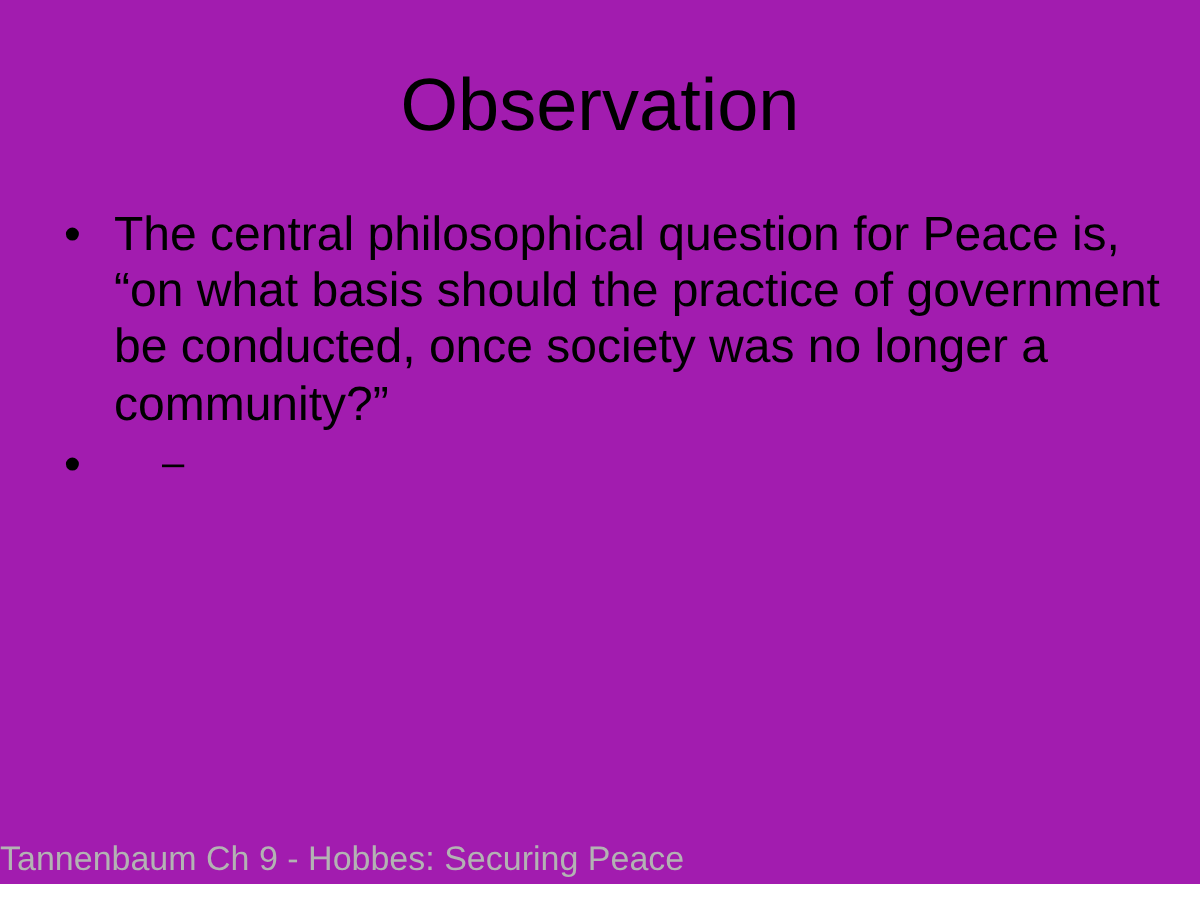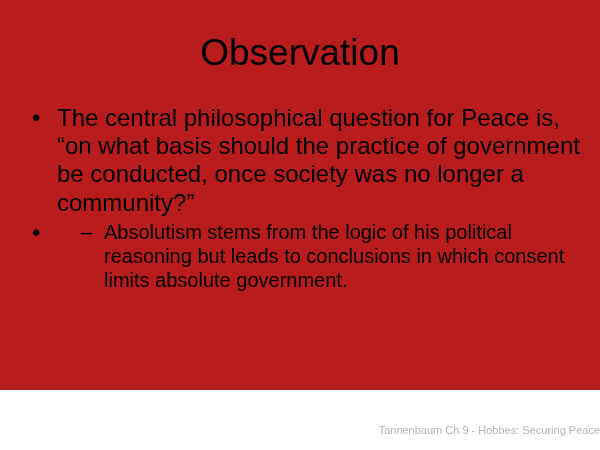--- a/index.html
+++ b/index.html
@@ -10,22 +10,22 @@
     width: 600px;
     height: 450px;
     background: #ffffff;
     font-family: "Liberation Sans", sans-serif;
     color: #000000;
     overflow: hidden;
   }
   .slide {
     position: relative;
     width: 600px;
-    height: 390px;
-    background: #b91c1c;
+    height: 442px;
+    background: #a21caf;
     box-sizing: border-box;
   }
   .slide-title {
     position: absolute;
     top: 30px;
     left: 0;
     width: 600px;
     text-align: center;
     font-size: 37px;
     font-weight: normal;
@@ -74,22 +74,22 @@
     top: 0;
     font-size: 20px;
     line-height: 24.2px;
     color: #000000;
   }
   .footer {
     position: absolute;
     left: 0;
     top: 423px;
     width: 600px;
-    text-align: right;
-    font-size: 11px;
+    text-align: left;
+    font-size: 17px;
     line-height: 14px;
     color: #b3b3b3;
     white-space: nowrap;
   }
   .page-number {
     position: absolute;
     top: 423px;
     right: 40px;
     font-size: 11px;
     line-height: 14px;
@@ -111,21 +111,20 @@
       <span class="marker">•</span>
       <span class="bullet-text">The central philosophical question for Peace is, “on what basis should the practice of government be conducted, once society was no longer a community?”</span>
     </div>
 
     <div class="bullet-l1">
       <span class="marker">•</span>
     </div>
 
     <div class="bullet-l2">
       <span class="marker">–</span>
-      <span class="bullet-text">Absolutism stems from the logic of his political reasoning but leads to conclusions in which consent limits absolute government.</span>
     </div>
 
   </div>
 
   <div class="footer">Tannenbaum Ch 9 - Hobbes: Securing Peace</div>
 
   <div class="page-number">36</div>
 
 </div>
 

